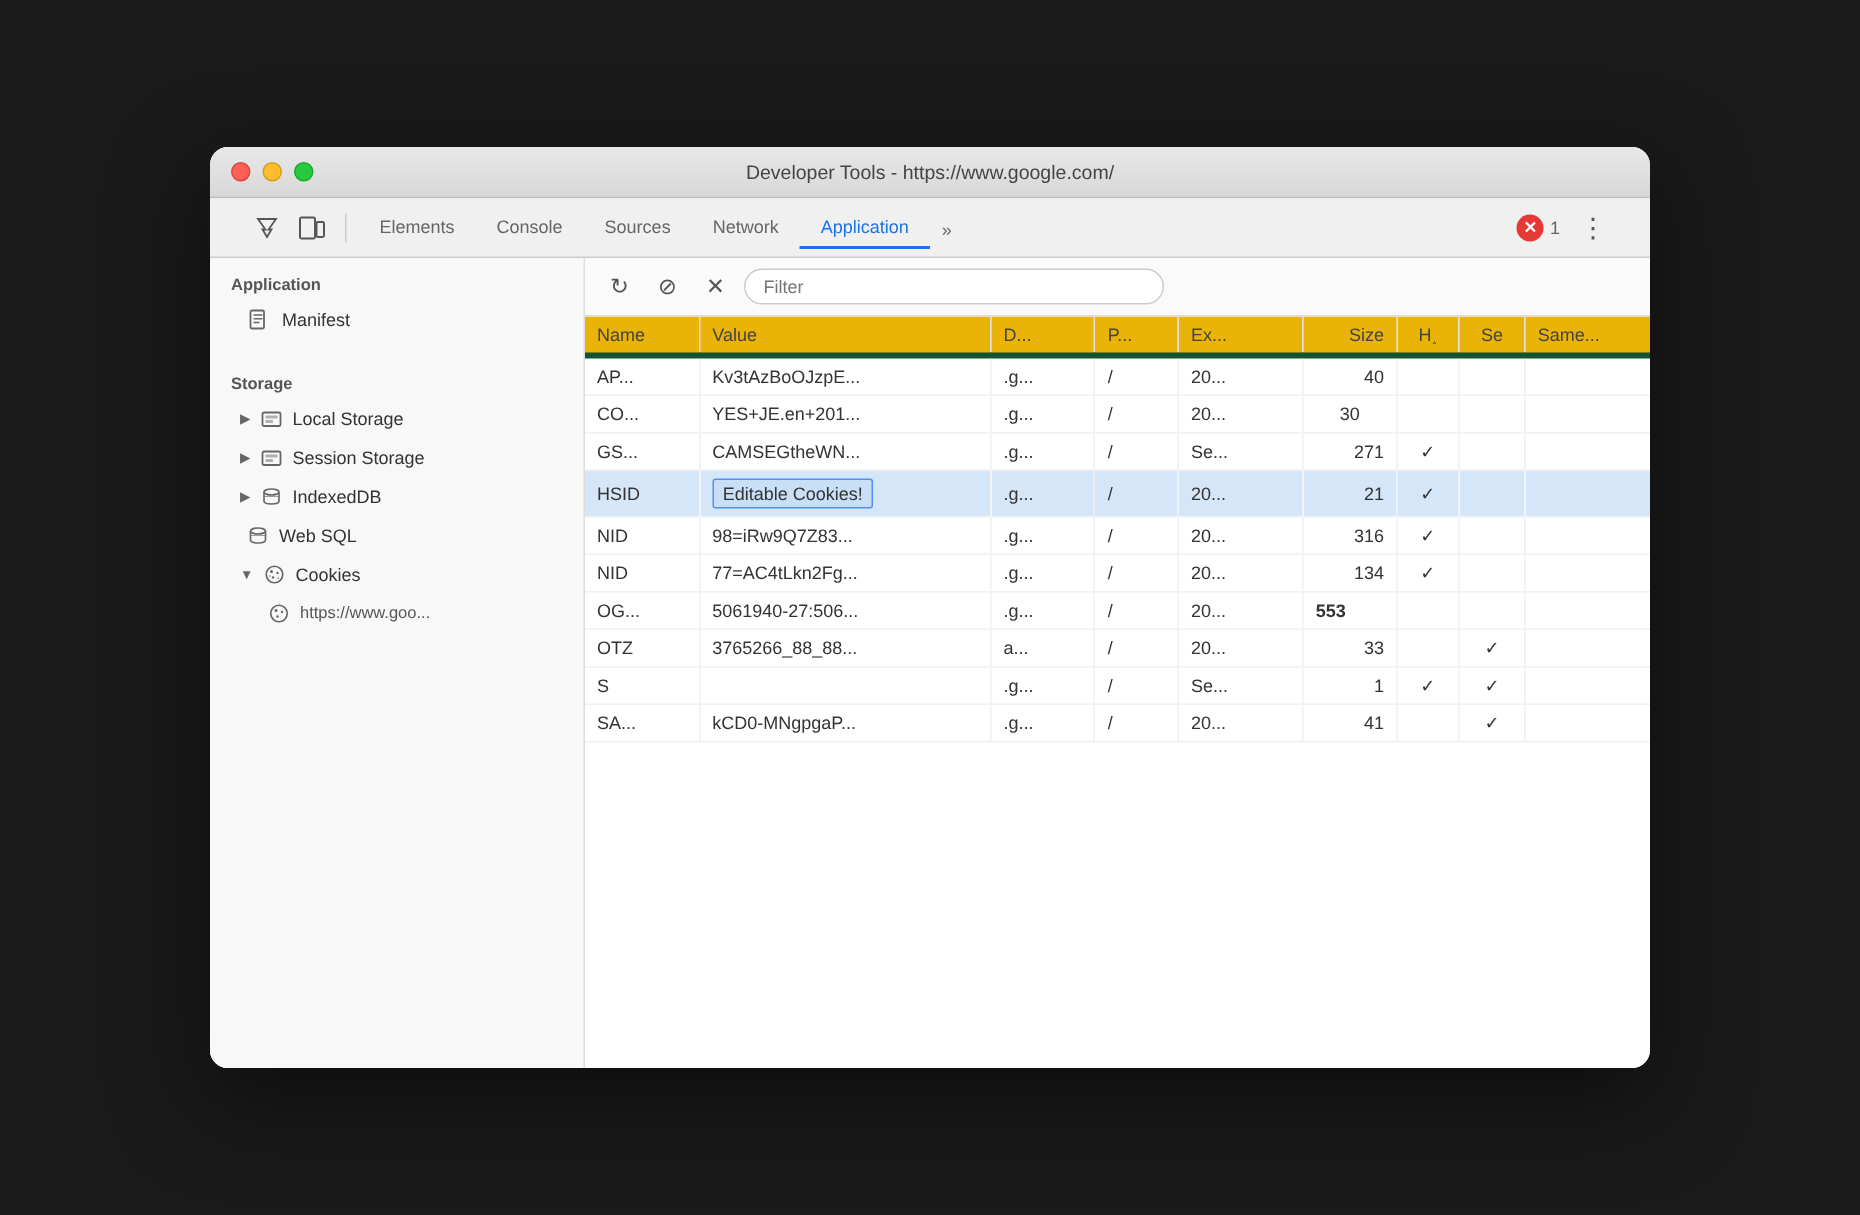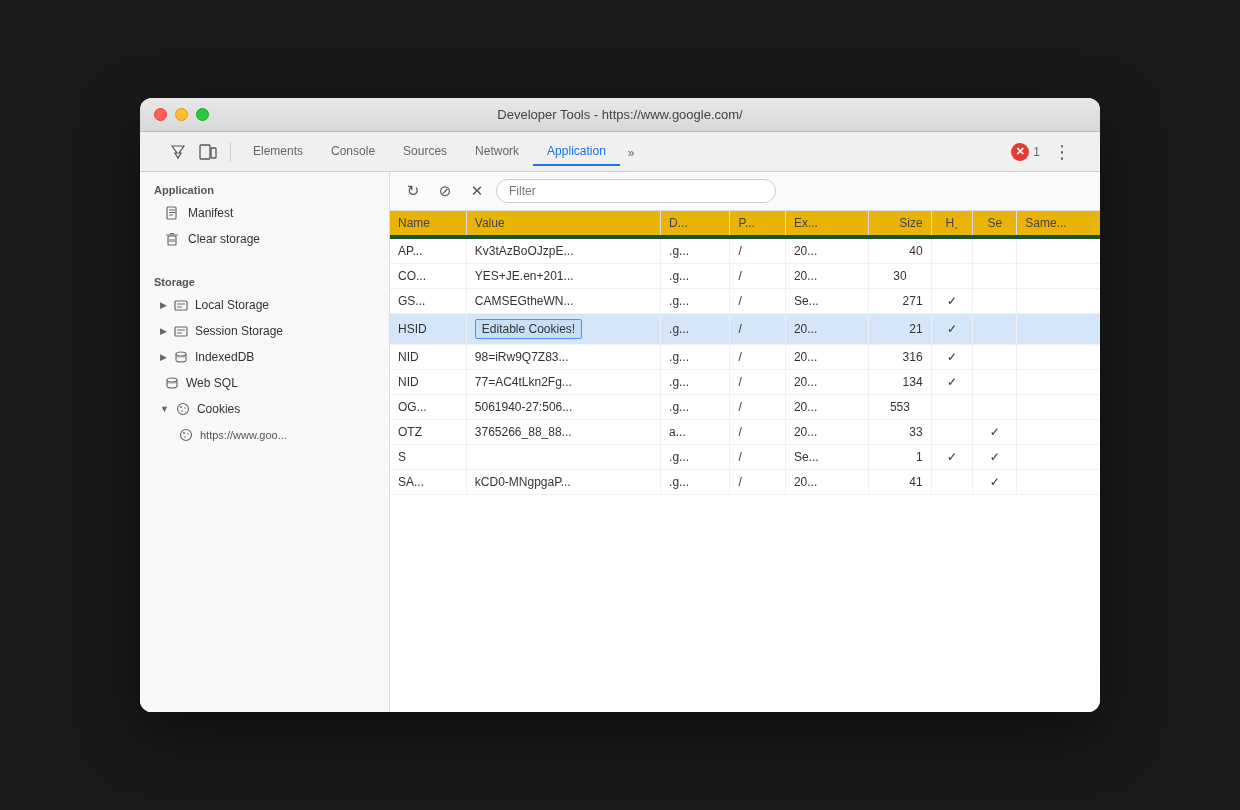--- a/index.html
+++ b/index.html
@@ -325,33 +325,20 @@
             <rect x="2" y="1" width="9" height="12" rx="1" stroke="#666" stroke-width="1.2"></rect>
             <line x1="4" y1="4" x2="10" y2="4" stroke="#666" stroke-width="1"></line>
             <line x1="4" y1="6.5" x2="10" y2="6.5" stroke="#666" stroke-width="1"></line>
             <line x1="4" y1="9" x2="8" y2="9" stroke="#666" stroke-width="1"></line>
           </svg>
         </div>
         <span>Manifest</span>
       </div>
 
 
-      <div class="sidebar-item">
-        <div class="sidebar-item-icon">
-          <svg width="14" height="14" viewBox="0 0 14 14" fill="none">
-            <rect x="3" y="4" width="8" height="9" rx="1" stroke="#666" stroke-width="1.2"></rect>
-            <line x1="1" y1="3" x2="13" y2="3" stroke="#666" stroke-width="1.2"></line>
-            <line x1="5" y1="1.5" x2="9" y2="1.5" stroke="#666" stroke-width="1.2"></line>
-            <line x1="5" y1="7" x2="5" y2="10" stroke="#666" stroke-width="1"></line>
-            <line x1="7" y1="7" x2="7" y2="10" stroke="#666" stroke-width="1"></line>
-            <line x1="9" y1="7" x2="9" y2="10" stroke="#666" stroke-width="1"></line>
-          </svg>
-        </div>
-        <span>Clear storage</span>
-      </div>
 
       <div class="sidebar-section-title" style="margin-top:12px;">Storage</div>
 
       <div class="storage-item">
         <span class="expand-arrow">▶</span>
         <div class="sidebar-item-icon">
           <svg width="14" height="12" viewBox="0 0 14 12" fill="none">
             <rect x="1" y="2" width="12" height="9" rx="1" stroke="#666" stroke-width="1.2"></rect>
             <rect x="3" y="4" width="8" height="2" rx="0.5" fill="#666" opacity="0.5"></rect>
             <rect x="3" y="7" width="5" height="2" rx="0.5" fill="#666" opacity="0.5"></rect>
@@ -511,21 +498,21 @@
     <td class="col-httponly" style="text-align:center;">✓</td>
     <td class="col-secure" style="text-align:center;"></td>
     <td class="col-samesite"></td>
   </tr>
               <tr>
     <td class="col-name">OG...</td>
     <td class="col-value">5061940-27:506...</td>
     <td class="col-domain">.g...</td>
     <td class="col-path">/</td>
     <td class="col-expires">20...</td>
-    <td class="col-size" style="text-align:center;">553</td>
+    <td class="col-size" style="text-align:left;font-weight:bold;">553</td>
     <td class="col-httponly" style="text-align:center;"></td>
     <td class="col-secure" style="text-align:center;"></td>
     <td class="col-samesite"></td>
   </tr>
               <tr>
     <td class="col-name">OTZ</td>
     <td class="col-value">3765266_88_88...</td>
     <td class="col-domain">a...</td>
     <td class="col-path">/</td>
     <td class="col-expires">20...</td>

